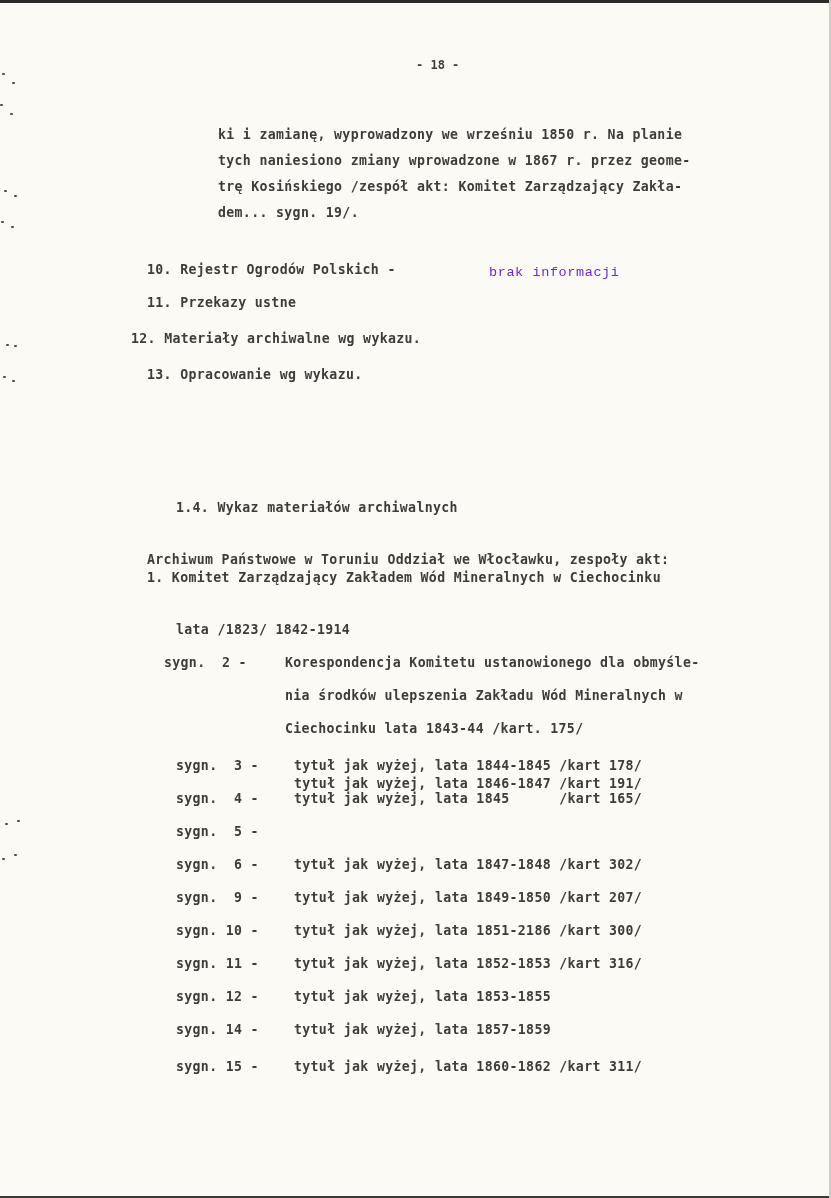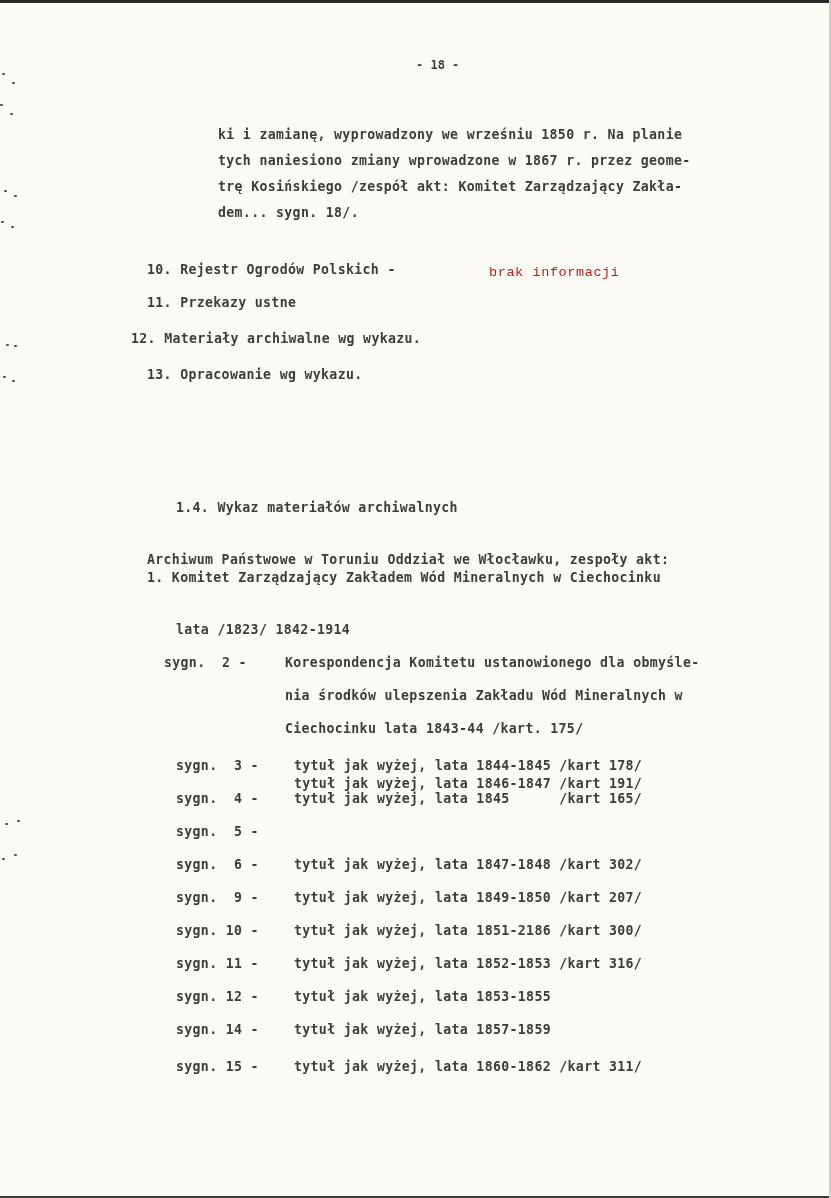--- a/index.html
+++ b/index.html
@@ -15,21 +15,21 @@
   .edge-right { position: absolute; right: 0; top: 0; width: 2px; height: 1198px; background: #cfcdc4; }
   .dot { position: absolute; width: 3px; height: 2px; background: #4a4a46; border-radius: 1px; }
   .line {
     position: absolute; white-space: pre;
     font-size: 13.2px; font-weight: bold; letter-spacing: 0.35px;
     line-height: 16px;
   }
   .handnote {
     position: absolute; white-space: pre;
     font-family: "Liberation Mono", "DejaVu Sans Mono", monospace;
-    font-size: 13.5px; font-weight: normal; color: #b91c1c; letter-spacing: 0.6px;
+    font-size: 13.5px; font-weight: normal; color: #6d28d9; letter-spacing: 0.6px;
   }
   .pnum { position: absolute; left: 416px; top: 58px; font-size: 12px; font-weight: bold; white-space: pre; text-align: center; }
 </style>
 </head>
 <body>
 
 <div class="edge-top"></div>
 <div class="edge-bottom"></div>
 <div class="edge-right"></div>
 
@@ -51,21 +51,21 @@
   <div class="dot" style="left:2px;top:858px"></div>
     <div class="dot" style="left:14px;top:854px"></div>
 </div>
 
 <div class="pnum">- 18 -</div>
 
 <div>
   <div class="line" style="left:218px;top:127px">ki i zamianę, wyprowadzony we wrześniu 1850 r. Na planie</div>
   <div class="line" style="left:218px;top:153px">tych naniesiono zmiany wprowadzone w 1867 r. przez geome-</div>
   <div class="line" style="left:218px;top:179px">trę Kosińskiego /zespół akt: Komitet Zarządzający Zakła-</div>
-  <div class="line" style="left:218px;top:205px">dem... sygn. 18/.</div>
+  <div class="line" style="left:218px;top:205px">dem... sygn. 19/.</div>
 </div>
 
 <div>
   <div class="line" style="left:147px;top:262px">10. Rejestr Ogrodów Polskich -</div>
   <div class="handnote" style="left:489px;top:265px">brak informacji</div>
   <div class="line" style="left:147px;top:295px">11. Przekazy ustne</div>
   <div class="line" style="left:131px;top:331px">12. Materiały archiwalne wg wykazu.</div>
   <div class="line" style="left:147px;top:367px">13. Opracowanie wg wykazu.</div>
 </div>
 

